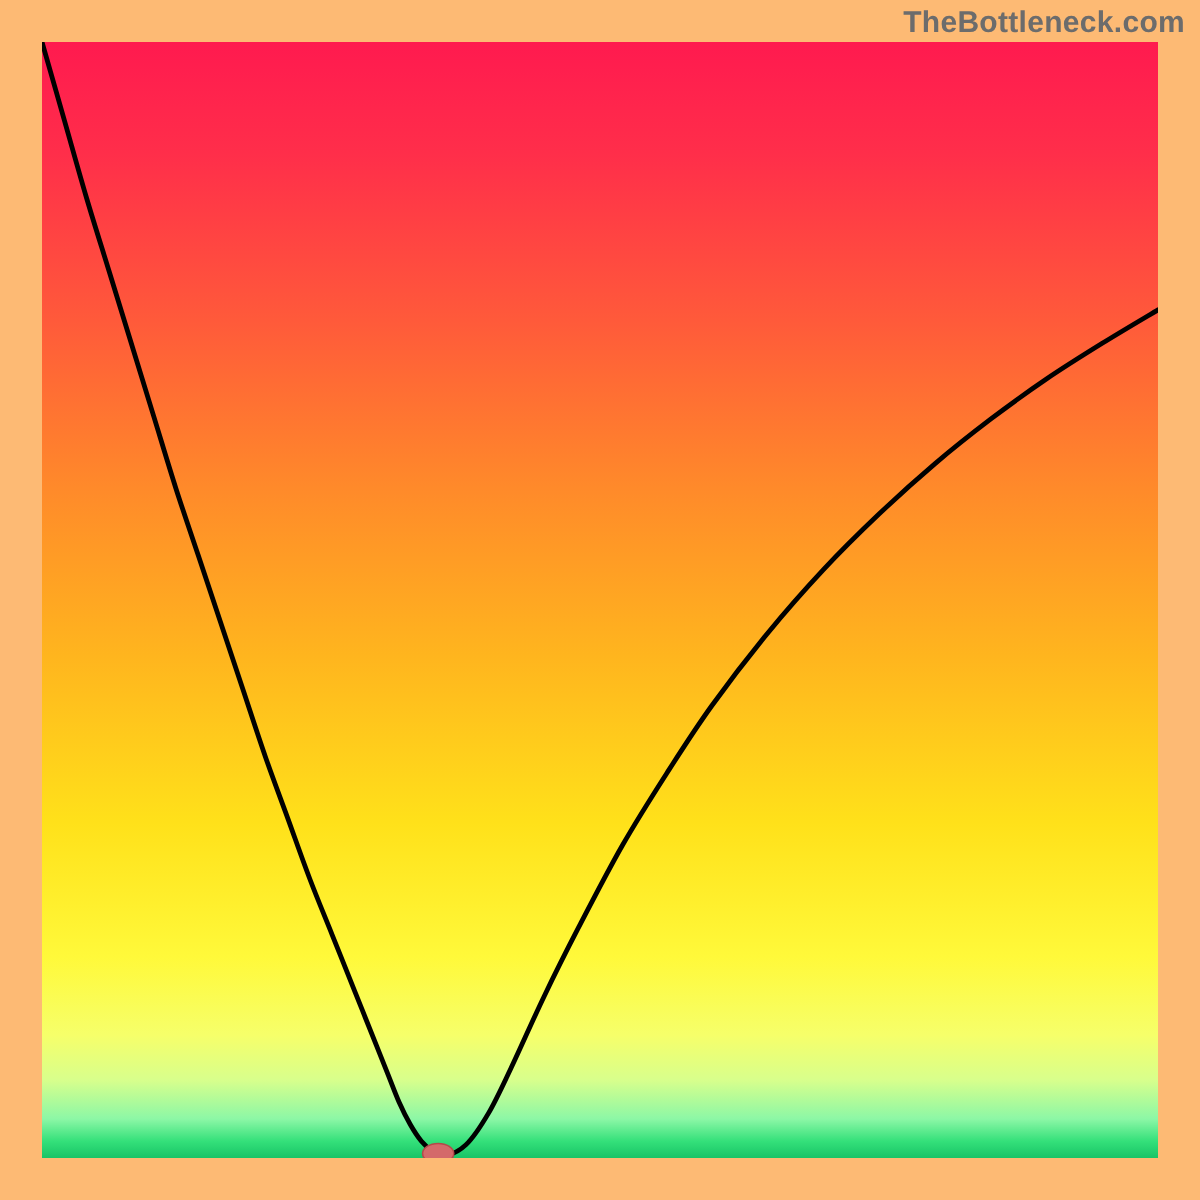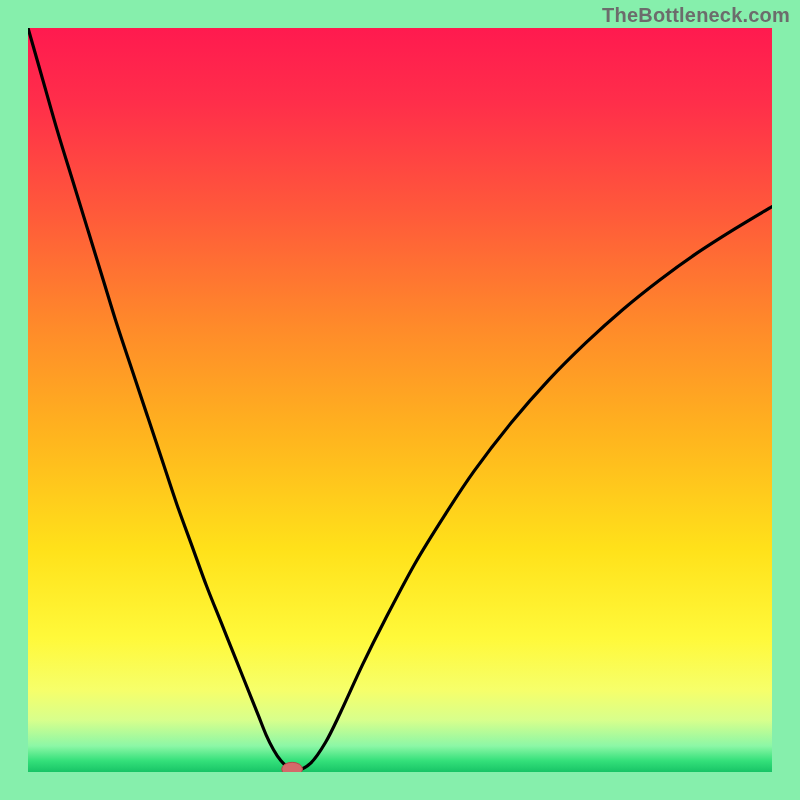--- a/index.html
+++ b/index.html
@@ -7,21 +7,21 @@
     padding: 0;
     width: 800px;
     height: 800px;
     overflow: hidden;
     background: #000;
     font-family: Arial, Helvetica, sans-serif;
   }
   .frame {
     position: absolute;
     inset: 0;
-    background: #86efac;
+    background: #fdba74;
   }
   .plot {
     position: absolute;
     left: 28px;
     top: 28px;
     width: 744px;
     height: 744px;
     overflow: hidden;
   }
   .attribution {

